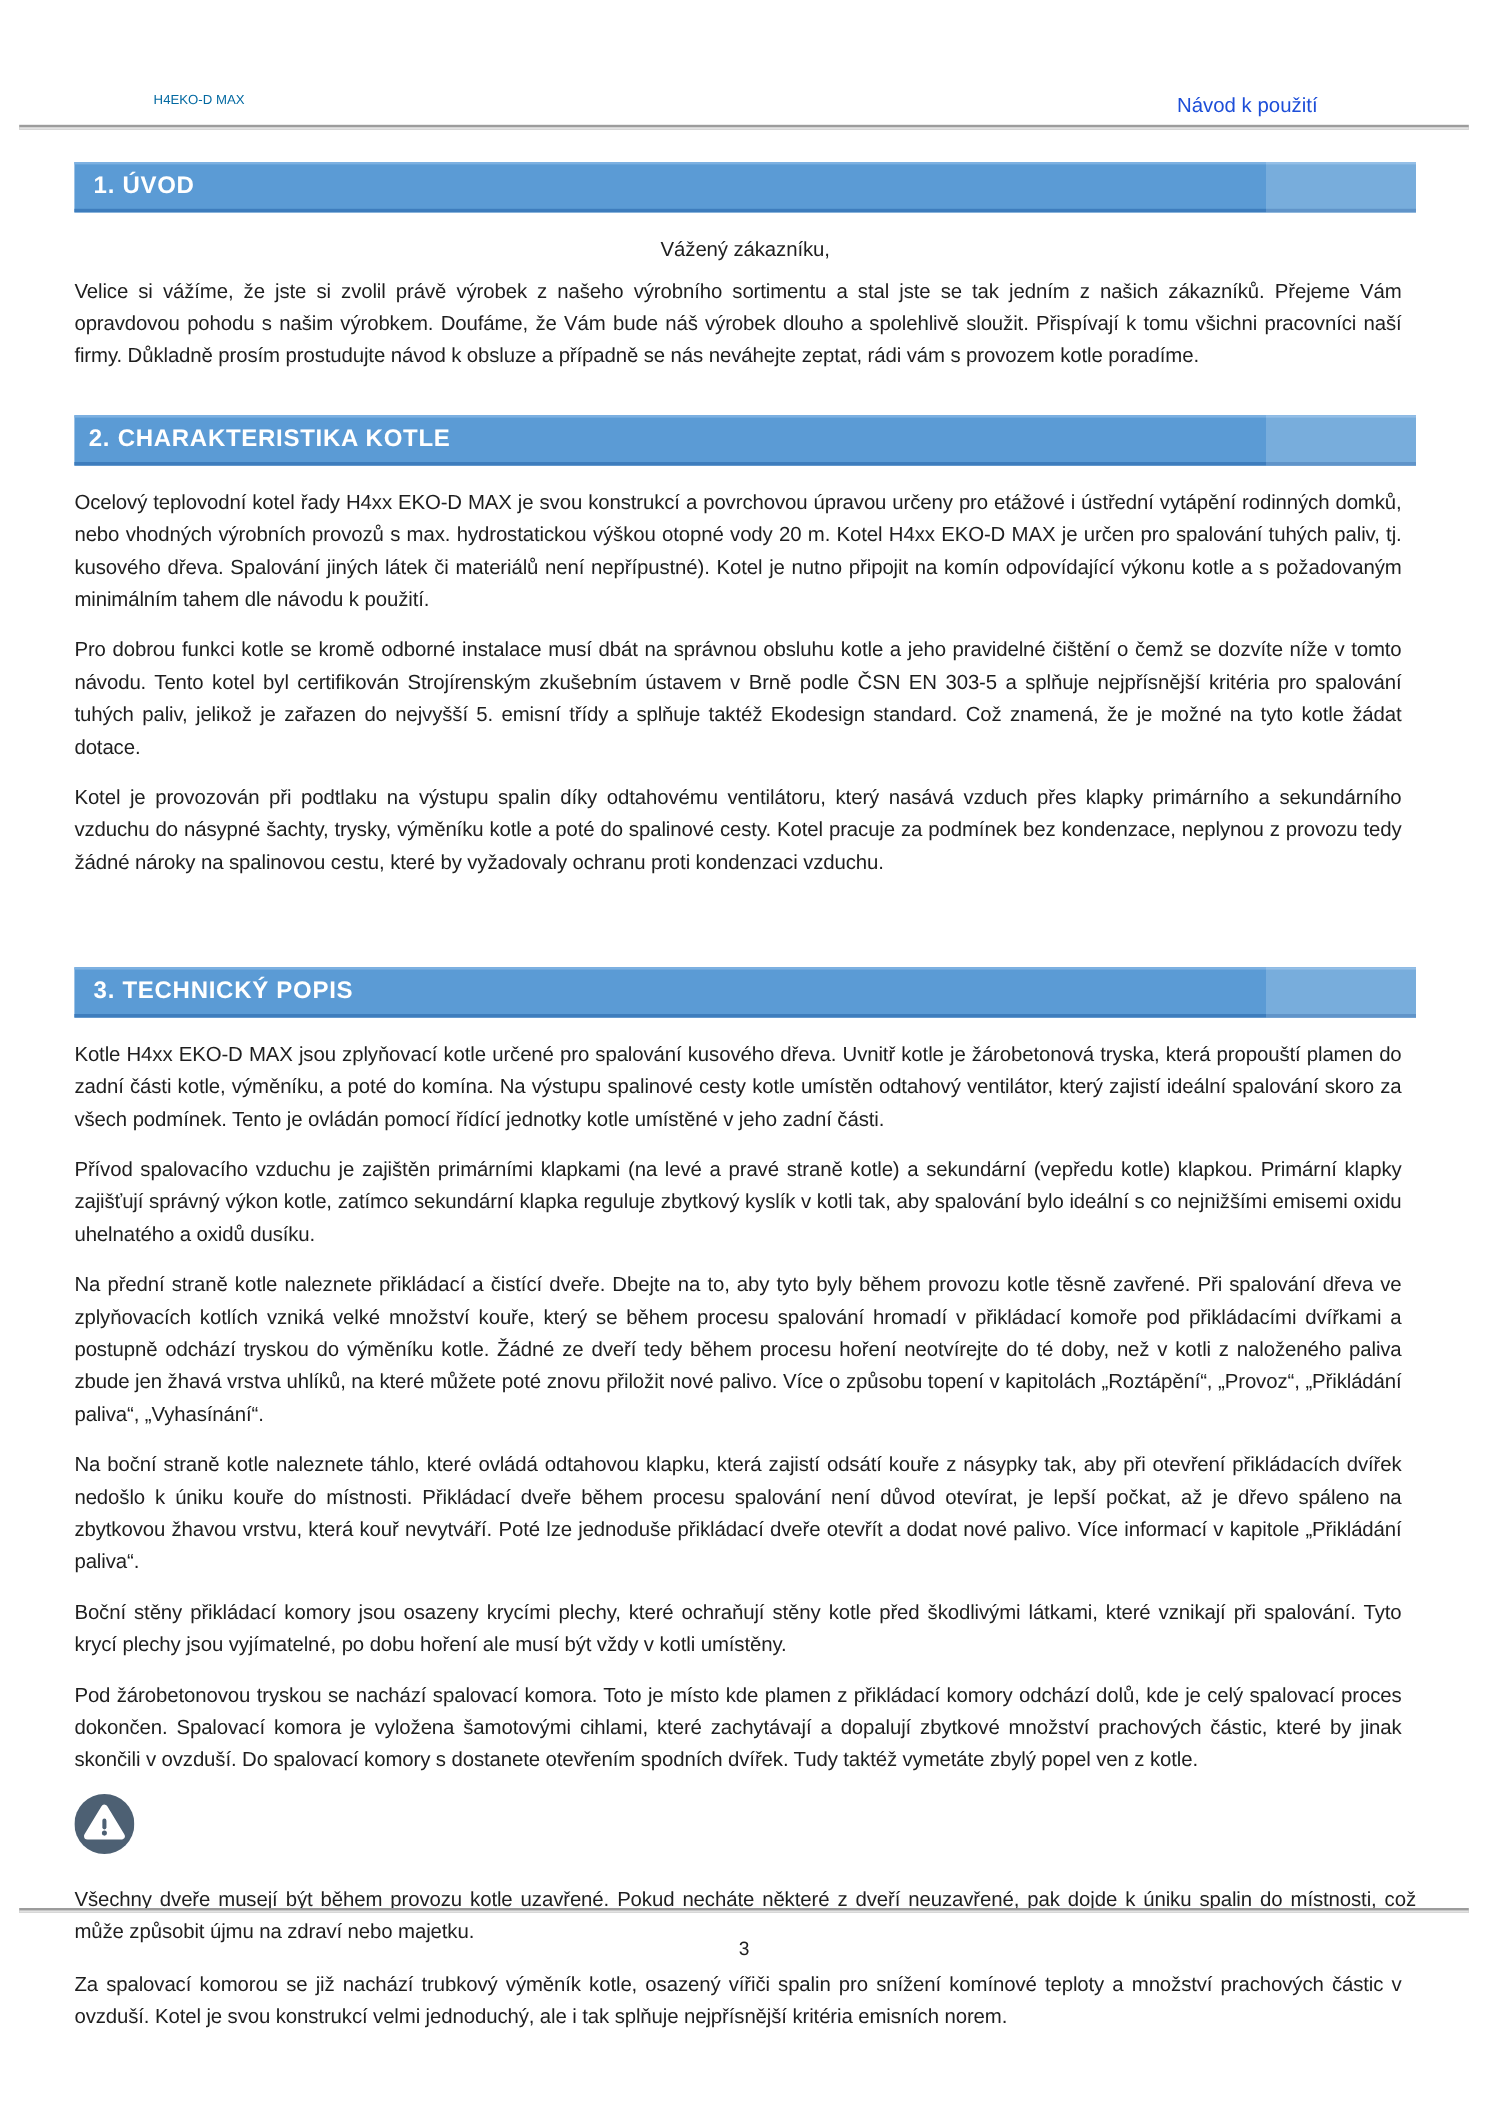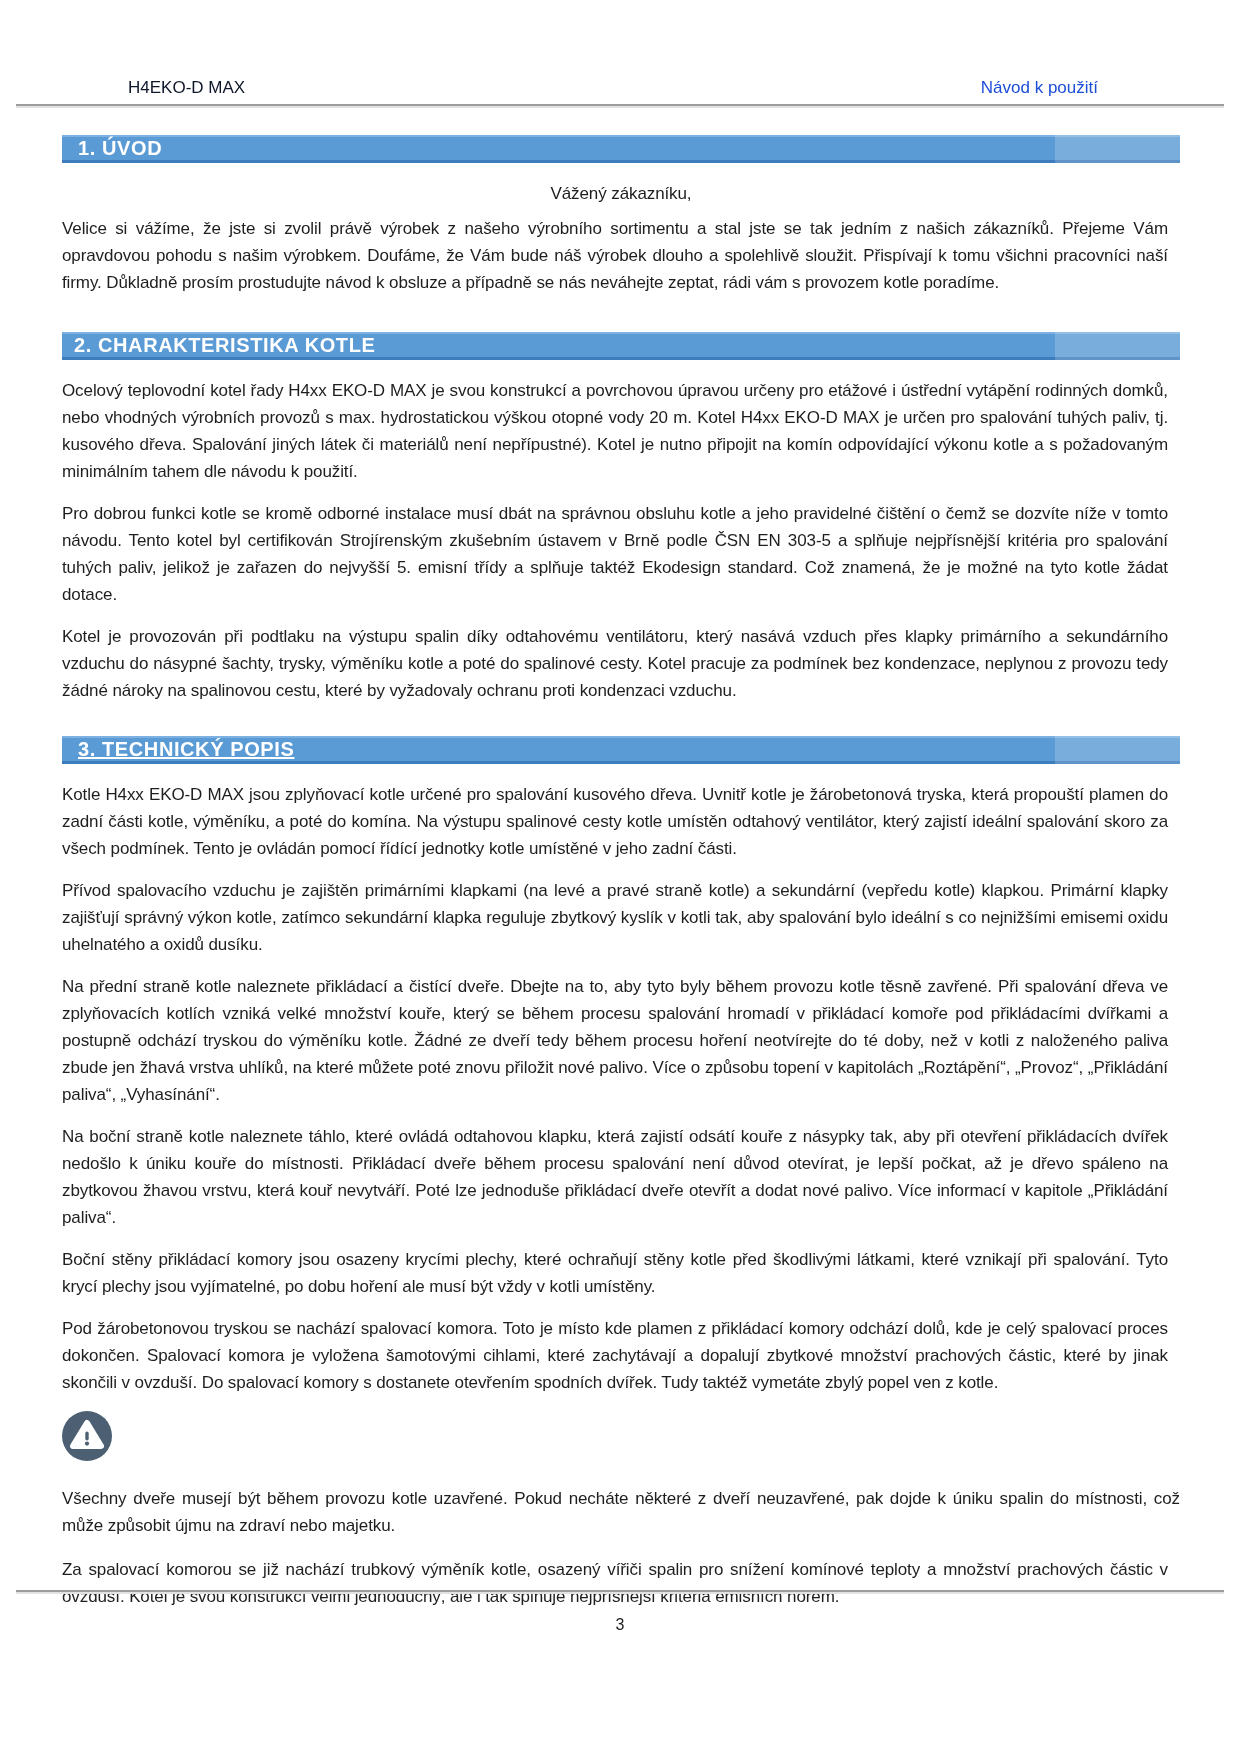--- a/index.html
+++ b/index.html
@@ -8,21 +8,21 @@
     width:1240px; height:1754px;
     background:#ffffff;
     font-family:"Liberation Sans", sans-serif;
     color:#1e1e1e;
     overflow:hidden;
   }
 
   
   .hdr-left {
     position:absolute; top:78px; left:128px;
-    font-size:17px; color:#0f172a;
+    font-size:11px; color:#0369a1;
   }
   .hdr-right {
     position:absolute; top:78px; right:142px;
     font-size:17px; color:#1d4ed8;
   }
   .rule {
     position:absolute; left:16px; right:16px; height:2px;
     background:#9c9c9c;
     border-bottom:2px solid #e2e2e2;
   }
@@ -33,41 +33,41 @@
     text-align:center; font-size:16px; color:#1e1e1e;
   }
 
   
   .content {
     position:absolute; left:62px; top:135px; width:1118px;
   }
 
   .banner {
     position:relative;
-    height:28px;
+    height:42px;
     background:#5b9bd5;
     border-top:2px solid #7db1e2;
     border-bottom:3px solid #3e7dbd;
     display:flex; align-items:center;
     padding-left:16px;
     box-sizing:border-box;
     color:#ffffff;
     font-weight:bold;
     font-size:20px;
     letter-spacing:0.6px;
     margin-bottom:17px;
   }
   .banner::after {
     content:"";
     position:absolute; right:0; top:-2px; bottom:-3px; width:125px;
     background:rgba(255,255,255,0.18);
     pointer-events:none;
   }
   .gap-lg { margin-top:36px;padding-left:12px; }
-  .gap-xl { margin-top:32px;text-decoration:underline; }
+  .gap-xl { margin-top:74px; }
 
   .p {
     margin:0 12px 15px 0;
     font-size:17px;
     line-height:27px;
     text-align:justify;
     letter-spacing:-0.1px;
     color:#1e1e1e;
   }
   .greet { text-align:center; margin:14px 0 8px 0; }

